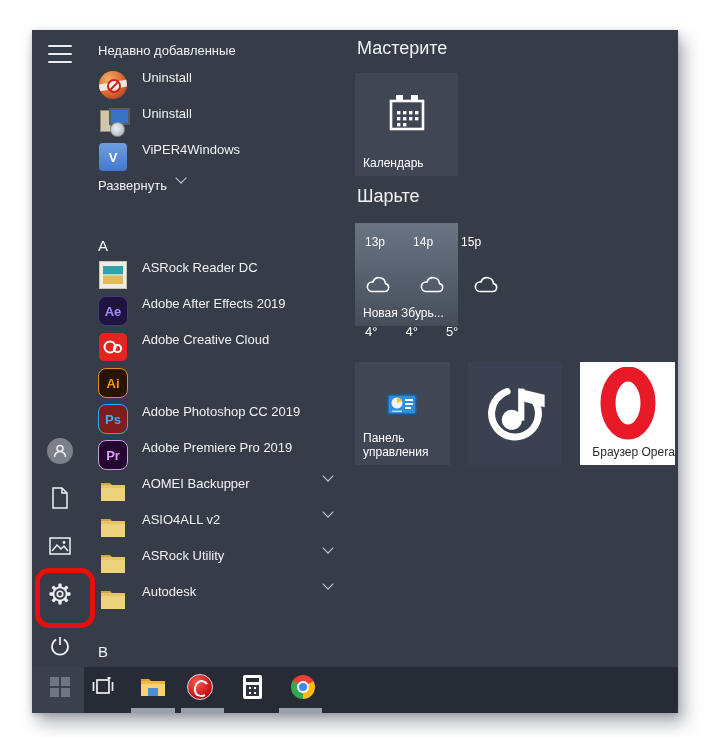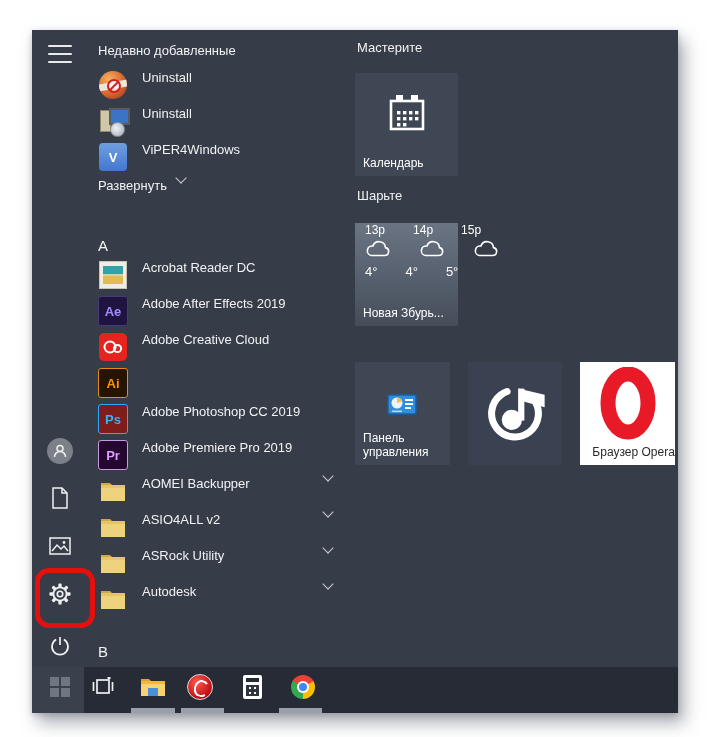--- a/index.html
+++ b/index.html
@@ -17,45 +17,45 @@
   .applist{position:absolute;left:66px;top:0;width:240px;}
   .list-header{margin-top:10px;height:30px;line-height:22px;color:#f1f2f3;font-size:13px;}
   .app-row{height:36px;display:flex;align-items:flex-start;color:#f1f2f3;font-size:13px;cursor:pointer;}
   .app-row .ic{width:30px;height:30px;flex:0 0 30px;display:flex;align-items:center;justify-content:center;margin-right:14px;}
   .app-row .lbl{white-space:nowrap;}
   .chev{width:7px;height:7px;border-right:1.5px solid #c9cdd2;border-bottom:1.5px solid #c9cdd2;transform:rotate(45deg);margin-left:auto;margin-right:6px;margin-top:-4px;}
   .expand-row{height:36px;display:flex;align-items:flex-start;color:#f1f2f3;font-size:13px;cursor:pointer;}
   .expand-row .chev{margin-left:10px;margin-right:0;}
   .section-head{height:40px;display:flex;align-items:flex-end;padding-bottom:6px;color:#f1f2f3;font-size:15px;cursor:pointer;}
   
-  .sq{width:28px;height:28px;border-radius:3px;display:flex;align-items:center;justify-content:center;font-weight:bold;font-size:13px;}
+  .sq{width:28px;height:28px;border-radius:8px;display:flex;align-items:center;justify-content:center;font-weight:bold;font-size:13px;}
   .ic-viper{background:linear-gradient(180deg,#6f9fe0,#4377cf);color:#fff;border-radius:4px;}
   .ic-ae{background:#1f1340;border:1px solid #473a77;color:#a08ffa;}
   .ic-cc{background:#e5231f;border-radius:5px;}
   .ic-ai{background:#271400;border:1.5px solid #e98915;color:#f79500;}
   .ic-ps{background:#7f1d1d;border:1.5px solid #2daaff;color:#36b1ff;}
   .ic-pr{background:#25082f;border:1.5px solid #c79bdf;color:#df9bff;}
   .ball{width:28px;height:28px;border-radius:50%;background:radial-gradient(circle at 35% 30%,#f4b061,#d35f2b 60%,#8e3620);position:relative;overflow:hidden;}
   .ball .band{position:absolute;left:-3px;right:-3px;top:11px;height:7px;background:#efe6da;transform:rotate(-10deg);}
   .ball .no{position:absolute;left:8px;top:8px;width:10px;height:10px;border:2px solid #cf1f1f;border-radius:50%;background:rgba(255,255,255,.7);}
   .ball .no:after{content:"";position:absolute;left:-1px;top:4px;width:12px;height:2px;background:#cf1f1f;transform:rotate(-45deg);}
   .pcico{position:relative;width:30px;height:30px;}
   .pcico .tower{position:absolute;left:2px;top:4px;width:9px;height:20px;background:#cfc8a8;border:1px solid #8f8a70;}
   .pcico .mon{position:absolute;left:11px;top:2px;width:17px;height:13px;background:#3b74c4;border:2px solid #555c66;}
   .pcico .disc{position:absolute;left:12px;top:16px;width:13px;height:13px;border-radius:50%;background:radial-gradient(circle at 40% 40%,#eef2f5,#b9c4cc 65%,#7fae8e);border:1px solid #88928f;}
   .photoico{width:26px;height:26px;background:#f0ede6;border:1px solid #c9c4b8;display:flex;align-items:center;justify-content:center;}
   .photoico .inner{width:20px;height:18px;background:linear-gradient(180deg,#2fa3a8 0 45%,#bfd8c0 45% 55%,#e2bb57 55% 100%);}
   
   .tilearea{position:absolute;left:323px;top:0;width:320px;color:#f1f2f3;}
-  .group-title{margin:8px 2px 0 2px;height:27px;line-height:20px;font-size:13px;}
+  .group-title{margin:8px 2px 0 2px;height:27px;line-height:20px;font-size:18px;}
   .tile{width:103px;height:103px;background:#3f4754;position:relative;cursor:pointer;}
   .tile .tile-label{position:absolute;left:8px;bottom:6px;font-size:12px;line-height:14px;color:#fff;}
   .tile-cal{margin-top:8px;}
   .tile-weather{margin-top:10px;background:linear-gradient(180deg,#6a7483 0%,#565f6d 55%,#454d59 100%);}
-  .wx-times,.wx-temps,.wx-clouds{display:flex;justify-content:space-between;padding:0 10px;gap:28px;}
+  .wx-times,.wx-temps,.wx-clouds{display:flex;justify-content:space-between;padding:12px 10px;gap:28px;}
   .wx-times{margin-top:8px;font-size:12px;color:#fff;}
   .wx-temps{margin-top:1px;font-size:13px;color:#fff;}
   .wx-clouds{margin-top:2px;}
   .tile-row{display:flex;gap:18px;margin-top:36px;}
   .tile-music{background:#3a4150;display:flex;align-items:center;justify-content:center;}
   .tile-opera{background:#ffffff;display:flex;align-items:center;justify-content:center;}
   .tile-opera .tile-label{color:#2b2b2b;left:12px;margin-top:12px;}
   .cal-glyph{position:absolute;left:50%;top:42%;transform:translate(-50%,-50%);}
   .cp-ico{position:absolute;left:50%;top:44%;transform:translate(-50%,-50%);}
   
@@ -187,21 +187,21 @@
       </div>
 
       <div class="section-head">A</div>
 
       <div class="app-row">
         <span class="ic">
             <span class="photoico">
               <span class="inner"></span>
             </span>
           </span>
-        <span class="lbl">Acrobat Reader DC</span>
+        <span class="lbl">ASRock Reader DC</span>
       </div>
       <div class="app-row">
         <span class="ic">
             <span class="sq ic-ae">Ae</span>
           </span>
         <span class="lbl">Adobe After Effects 2019</span>
       </div>
       <div class="app-row">
         <span class="ic">
           <span class="sq ic-cc">

